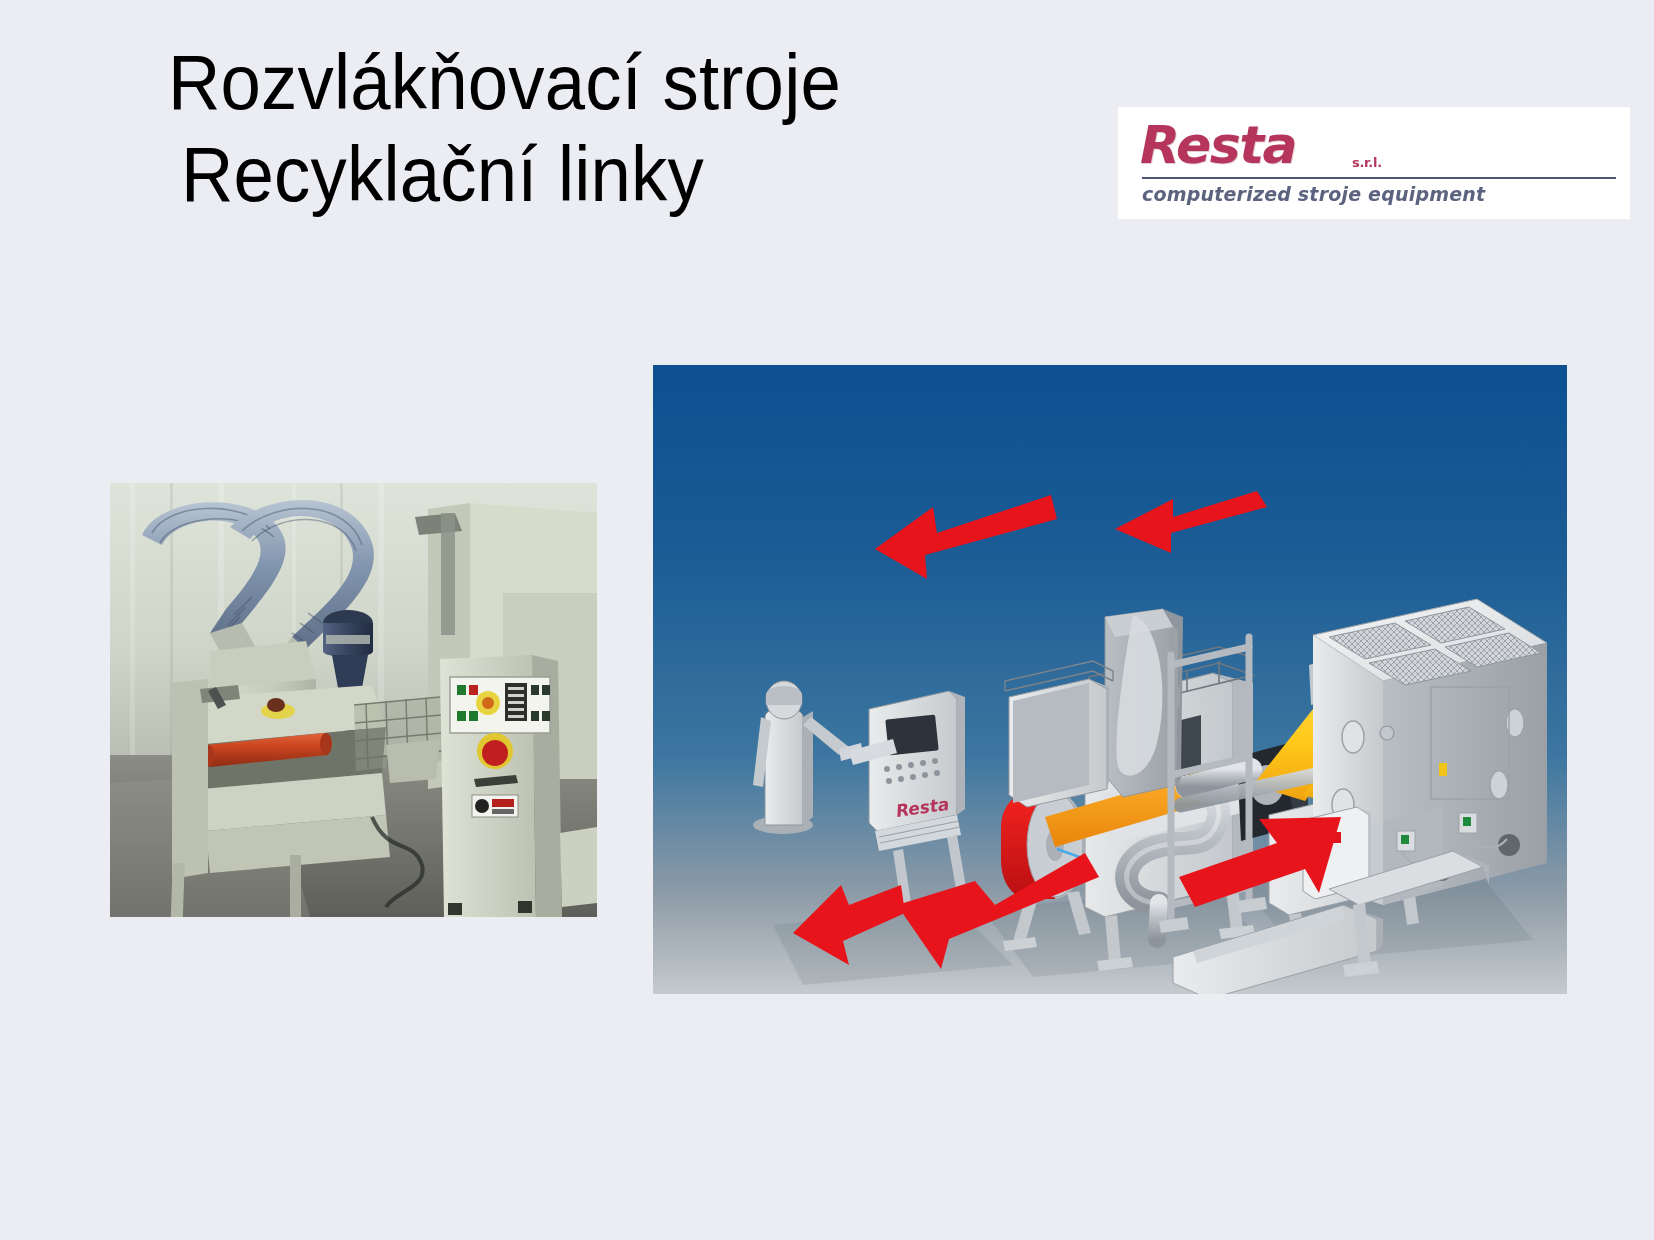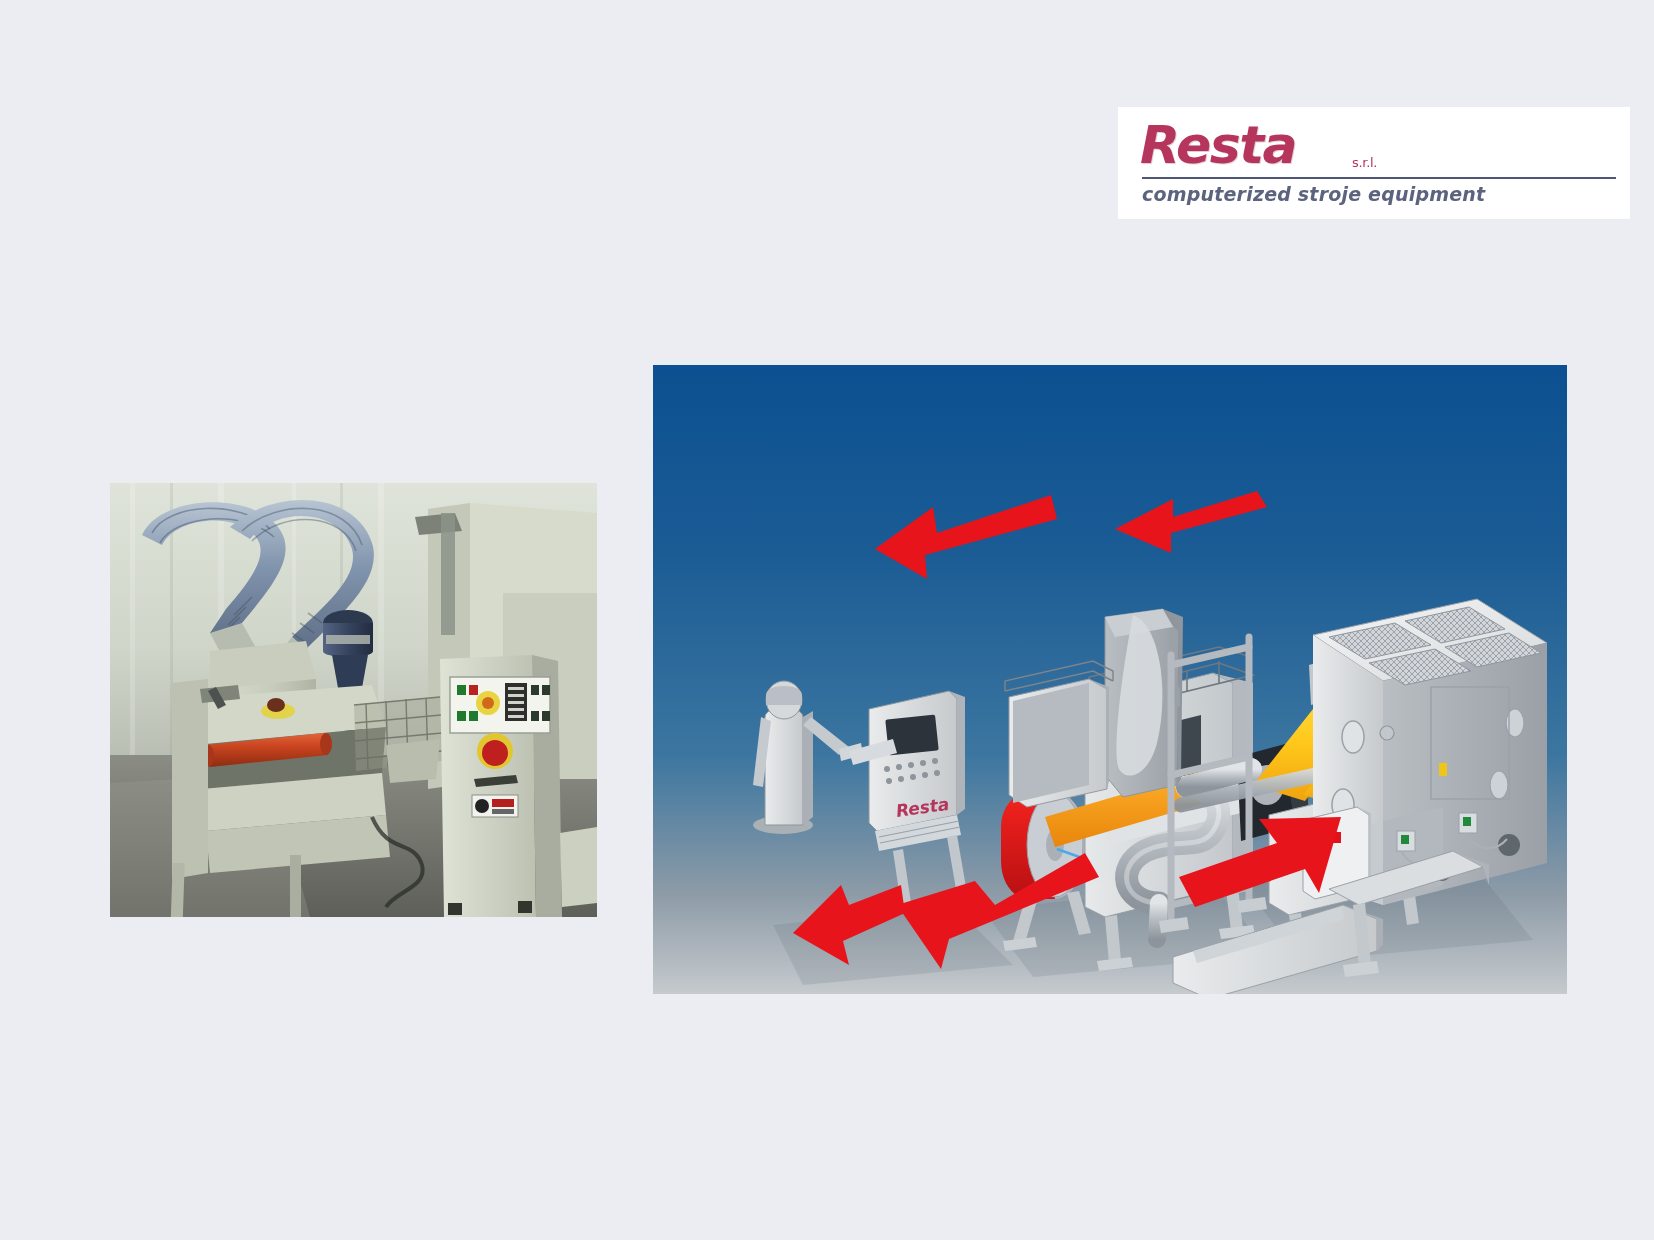--- a/index.html
+++ b/index.html
@@ -74,21 +74,21 @@
     letter-spacing: -1.5px;
     line-height: 56px;
     text-shadow: 1px 1px 0 rgba(120,30,60,0.22);
   }
   .logo-srl {
     position: absolute;
     left: 212px;
     top: 38px;
     font-family: "DejaVu Sans", sans-serif;
     font-size: 13px;
-    font-weight: 400;
+    font-weight: 700;
     color: #b6355c;
     letter-spacing: -0.3px;
   }
   .logo-rule {
     position: absolute;
     left: 2px;
     top: 60px;
     width: 474px;
     height: 2px;
     background: #4e5574;
@@ -128,20 +128,24 @@
     overflow: hidden;
     background: linear-gradient(#0c5091 0%, #1d5d95 28%, #3a749f 62%, #8c9aa6 86%, #c3c8cc 100%);
   }
   .render-right svg { display: block; }
 </style>
 </head>
 <body>
 
 <div class="slide">
 
+  <div class="title-block">
+    <div class="title-line">Rozvlákňovací stroje</div>
+    <div class="title-line second">Recyklační linky</div>
+  </div>
 
   <div class="logo-box">
     <div class="logo-inner">
       <div class="logo-wordmark">Resta</div>
       <div class="logo-srl">s.r.l.</div>
       <div class="logo-rule"></div>
       <div class="logo-tagline">computerized stroje equipment</div>
     </div>
   </div>
 

